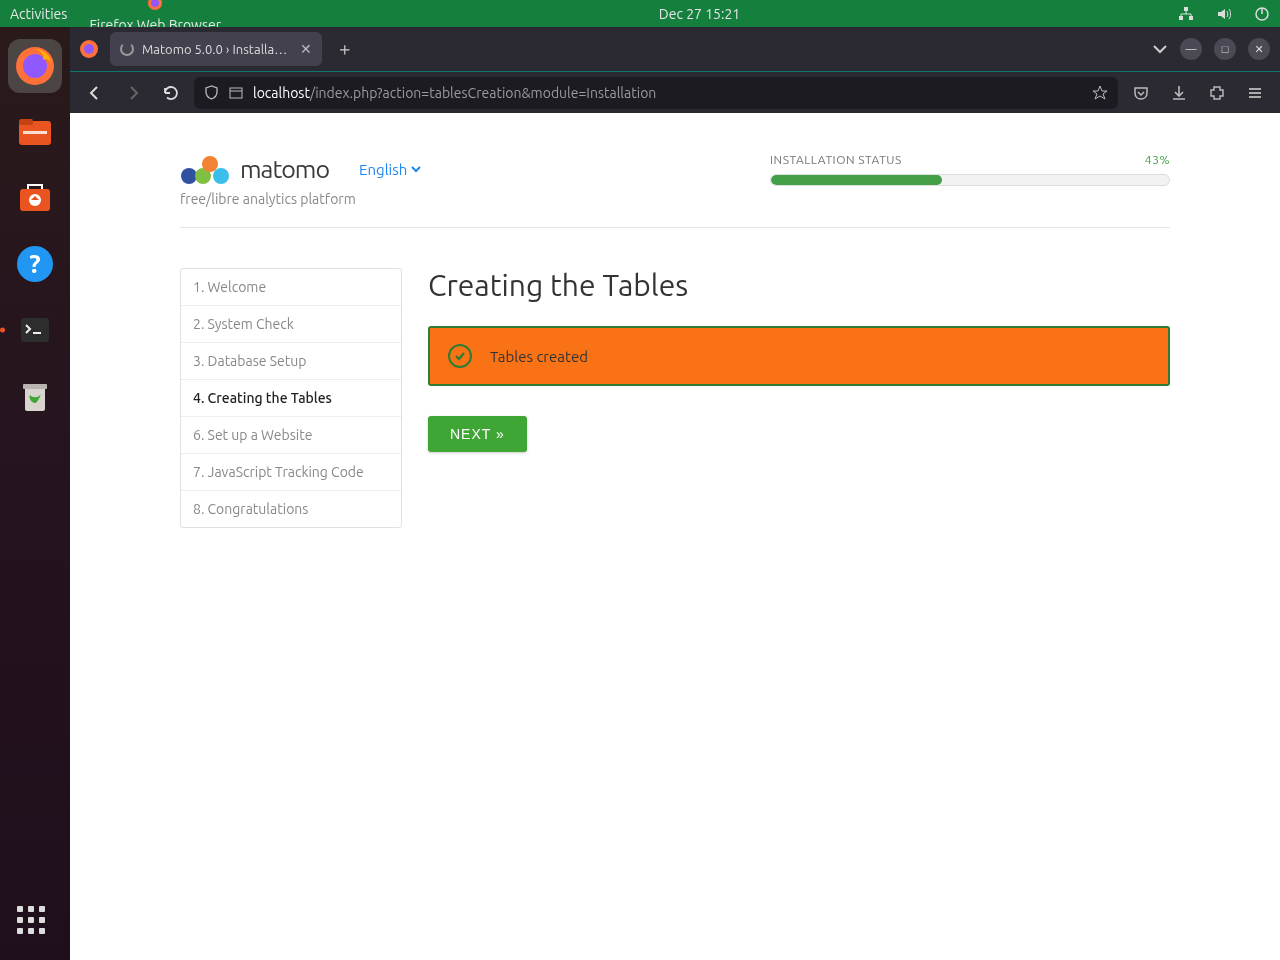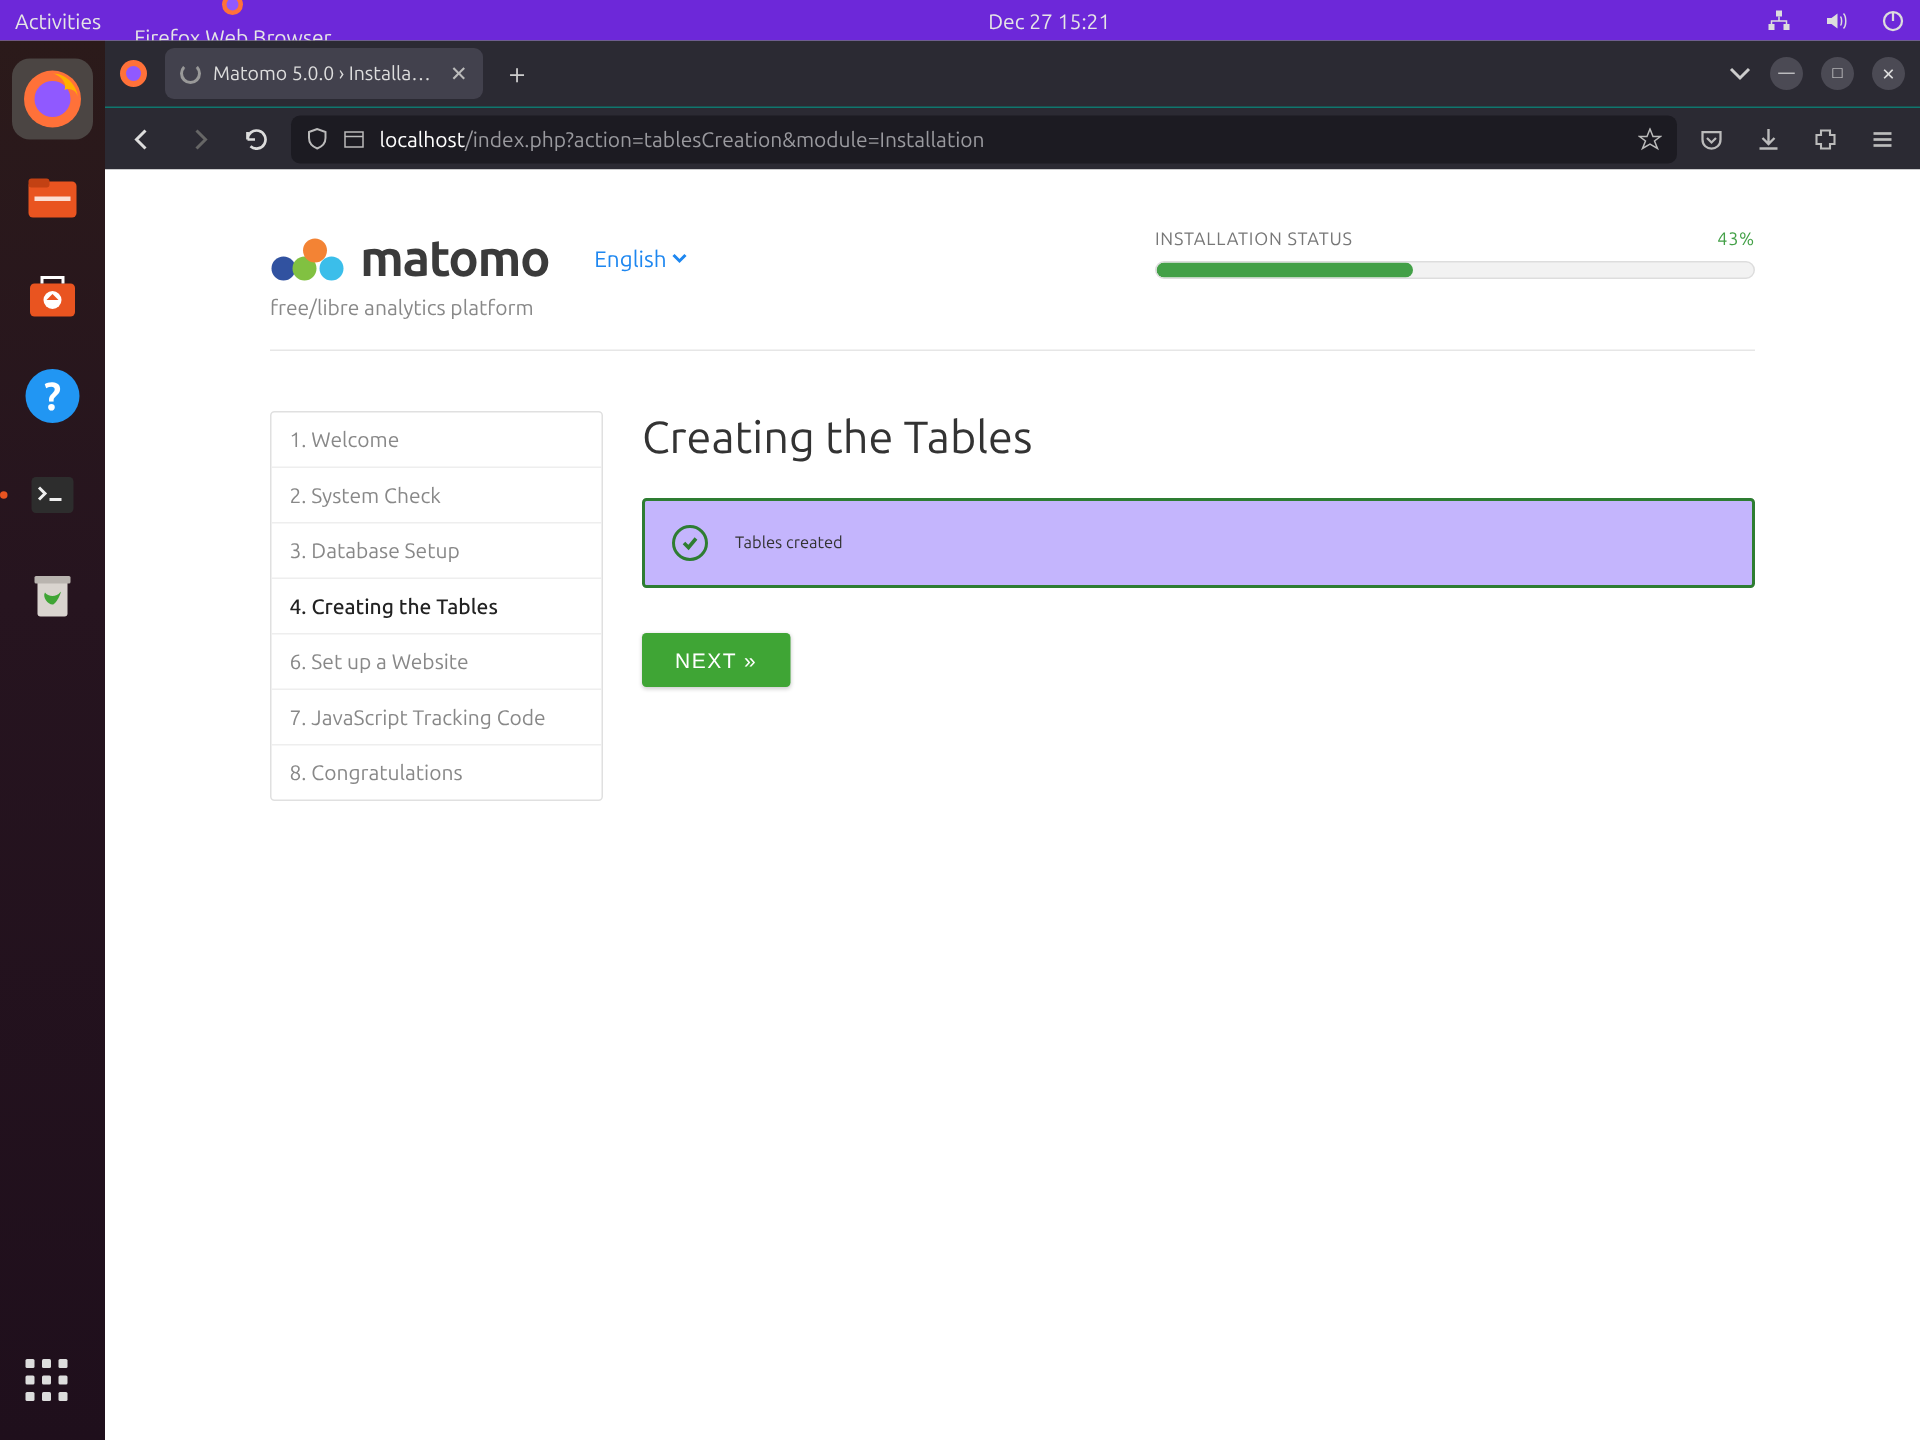--- a/index.html
+++ b/index.html
@@ -5,21 +5,21 @@
   * { box-sizing: border-box; margin: 0; padding: 0; }
   body {
     font-family: Ubuntu, "Segoe UI", Arial, sans-serif;
     width: 1280px; height: 960px;
     background: #ffffff;
     overflow: hidden;
   }
   
   .gnome-bar {
     height: 27px;
-    background: #6d28d9;
+    background: #15803d;
     color: #e6e6e6;
     display: flex;
     align-items: center;
     font-size: 14px;
     padding: 0 10px;
     justify-content: space-between;
   }
   .gnome-left, .gnome-right { display: flex; align-items: center; gap: 22px; }
   .gnome-app { display: flex; align-items: center; gap: 6px; flex-direction: column; }
   .gnome-right svg { fill: #dcdcdc; }
@@ -97,39 +97,39 @@
   .page {
     position: absolute; left: 70px; right: 0; top: 113px; bottom: 0;
     background: #fff;
     overflow: auto;
   }
   .container { width: 990px; margin: 0 auto; padding-top: 40px;}
   .header { display: flex; align-items: flex-start; justify-content: space-between; padding-bottom: 20px; border-bottom: 1px solid #e6e6e6;}
   .brand { display: flex; flex-direction: column; }
   .brand-row { display: flex; align-items: center; gap: 30px; }
   .logo { display: flex; align-items: center; gap: 10px; }
-  .logo-text { font-size: 34px; font-weight: 700; color: #3b3b3b; letter-spacing: -1px;}
+  .logo-text { font-size: 25px; font-weight: 400; color: #3b3b3b; letter-spacing: -1px;}
   .tagline { color: #888; font-size: 14px; margin-top: 6px; }
   .lang { color: #1e87f0; font-size: 15px; display: flex; align-items: center; gap: 2px;}
   .status-block { width: 400px; }
   .status-row { display: flex; justify-content: space-between; font-size: 12px; color: #777; letter-spacing: .5px; margin-bottom: 8px;}
   .status-pct { color: #43a047; font-size: 12px;}
   .progress { height: 12px; border: 1px solid #ddd; border-radius: 7px; background: #f2f2f2; overflow: hidden;}
   .progress-fill { height: 100%; background: #43a047; border-radius: 6px; }
   .body { display: flex; gap: 26px; margin-top: 40px; }
   .steps { width: 222px; border: 1px solid #e0e0e0; border-radius: 3px;}
   .step { padding: 10px 12px; color: #888; font-size: 14px; border-bottom: 1px solid #eee;}
   .step:last-child { border-bottom: none;}
   .step.active { color: #222; font-weight: 500;}
   .main { flex: 1; }
   h1 { color: #333; font-weight: 400; font-size: 30px; margin-bottom: 24px;}
   .alert {
-    border: 2px solid #2e7d32; background: #c4b5fd; border-radius: 3px;
+    border: 2px solid #2e7d32; background: #f97316; border-radius: 3px;
     padding: 16px 18px; display: flex; align-items: center; gap: 18px;
-    color: #333; font-size: 11px;
+    color: #333; font-size: 15px;
   }
   .check-circle {
     width: 24px; height: 24px; border: 2.5px solid #2e7d32; border-radius: 50%;
     display: flex; align-items: center; justify-content: center;
   }
   .check-circle svg { stroke: #2e7d32; }
   .next-btn {
     margin-top: 30px; background: #3fa535; color: #fff; border: none;
     padding: 10px 22px; font-size: 14px; letter-spacing: 1px; border-radius: 3px;
     cursor: pointer; box-shadow: 0 1px 3px rgba(0,0,0,.2);

